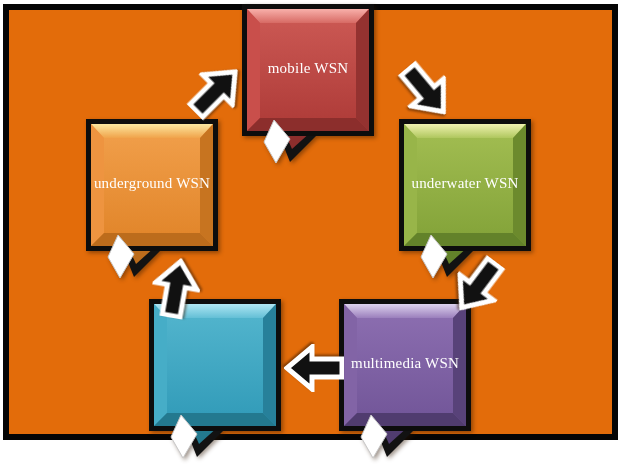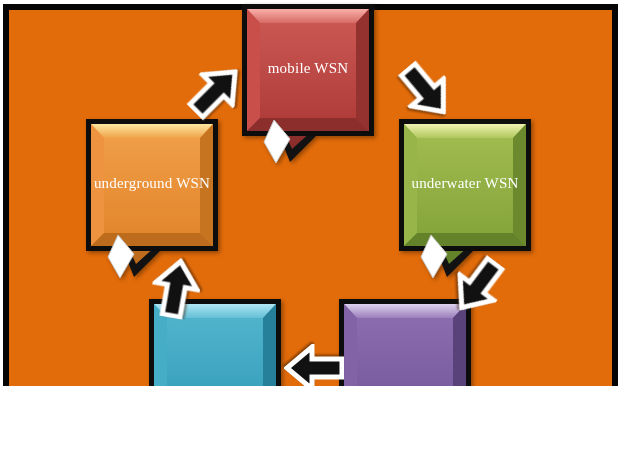--- a/index.html
+++ b/index.html
@@ -1,18 +1,18 @@
 <!DOCTYPE html>
 <html><head>
 <meta charset="utf-8">
 <style>
   html, body { margin: 0; padding: 0; background: #ffffff; }
   .stage {
     position: relative;
-    width: 630px; height: 386px;
+    width: 630px; height: 467px;
     background: #ffffff;
     overflow: hidden;
     font-family: "Liberation Serif", "DejaVu Serif", serif;
   }
   .canvas {
     position: absolute;
     left: 3px; top: 4px;
     width: 603px; height: 424px;
     border: 6px solid #050505;
     background: #E36C0A;
@@ -160,20 +160,21 @@
     <svg viewBox="0 0 136 172">
       <polygon points="38,130 80,130 50,160" fill="#121212"></polygon>
       <polygon points="44,129 72,129 52,147" fill="#503C6F"></polygon>
       <rect x="4.5" y="4.5" width="127" height="127" fill="url(#gc-pur)" stroke="#0d0d0d" stroke-width="5"></rect>
       <polygon points="7,7 129,7 116,21 20,21" fill="url(#gt-pur)"></polygon>
       <polygon points="7,7 20,21 20,116 7,129" fill="#8264A6"></polygon>
       <polygon points="129,7 129,129 116,116 116,21" fill="#584279"></polygon>
       <polygon points="7,129 20,116 116,116 129,129" fill="#503C6F"></polygon>
       <polygon points="34,118 50,137 36,161 24,140" fill="#ffffff" stroke="#c8c8c8" stroke-width="1"></polygon>
     </svg>
+    <span class="label">multimedia WSN</span>
   </div>
 
   <div class="arrow" style="left:186px; top:67px; transform:rotate(-45deg);">
     <svg viewBox="0 0 60 48">
         <polygon points="2,15 32,15 32,3 57,24 32,45 32,33 2,33" fill="#111111" stroke="#ffffff" stroke-width="5" stroke-linejoin="miter"></polygon>
       </svg>
   </div>
 
   <div class="arrow" style="left:396px; top:67px; transform:rotate(50deg);">
     <svg viewBox="0 0 60 48">

